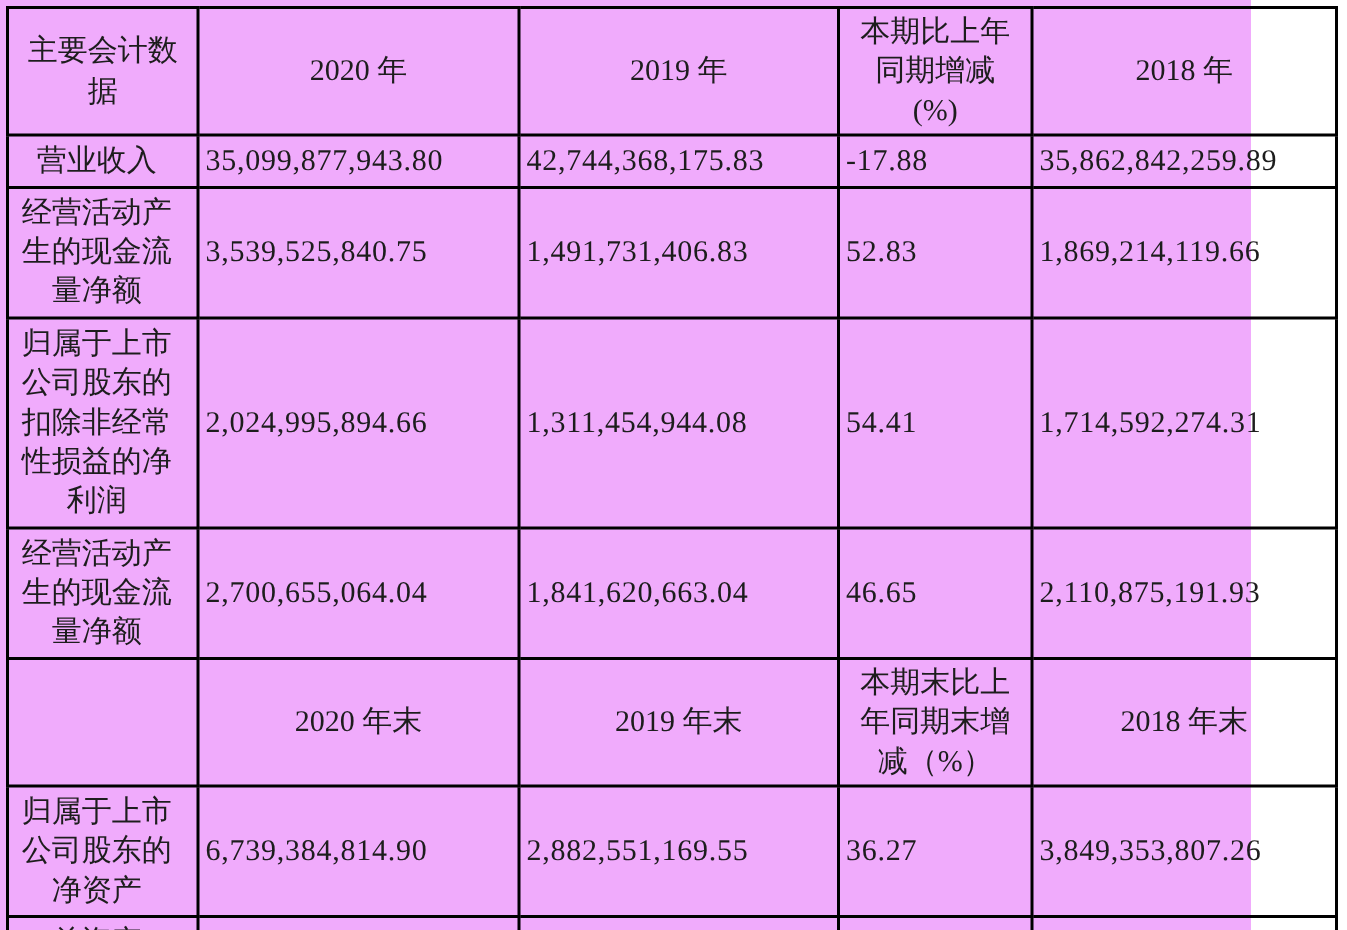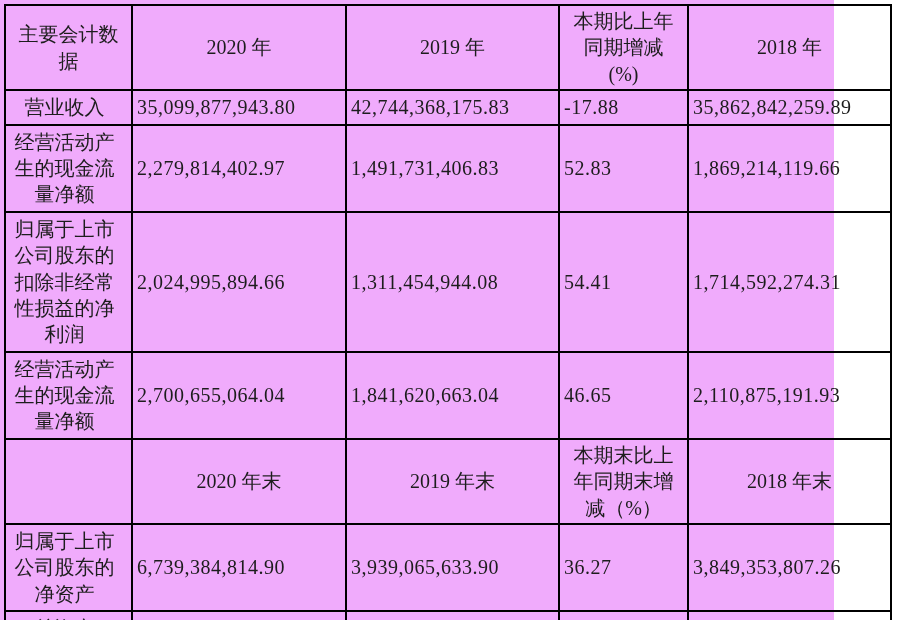--- a/index.html
+++ b/index.html
@@ -78,21 +78,21 @@
       <tr class="rh-b">
         <td class="lbl">营业收入</td>
         <td class="num">35,099,877,943.80</td>
         <td class="num">42,744,368,175.83</td>
         <td class="num">-17.88</td>
         <td class="num">35,862,842,259.89</td>
       </tr>
 
       <tr class="rh-c">
         <td class="lbl">经营活动产生的现金流量净额</td>
-        <td class="num">2,279,814,402.97</td>
+        <td class="num">3,539,525,840.75</td>
         <td class="num">1,491,731,406.83</td>
         <td class="num">52.83</td>
         <td class="num">1,869,214,119.66</td>
       </tr>
 
       <tr class="rh-d">
         <td class="lbl">归属于上市公司股东的扣除非经常性损益的净利润</td>
         <td class="num">2,024,995,894.66</td>
         <td class="num">1,311,454,944.08</td>
         <td class="num">54.41</td>
@@ -113,21 +113,21 @@
         <th class="hdr">2019 年末</th>
         <th class="hdr">本期末比上
 年同期末增
 减（%）</th>
         <th class="hdr">2018 年末</th>
       </tr>
 
       <tr class="rh-g">
         <td class="lbl">归属于上市公司股东的净资产</td>
         <td class="num">6,739,384,814.90</td>
-        <td class="num">3,939,065,633.90</td>
+        <td class="num">2,882,551,169.55</td>
         <td class="num">36.27</td>
         <td class="num">3,849,353,807.26</td>
       </tr>
 
       <tr class="rh-h">
         <td class="lbl">总资产</td>
         <td class="num">19,643,121,290.01</td>
         <td class="num">17,957,843,776.24</td>
         <td class="num">9.38</td>
         <td class="num">16,690,964,186.21</td>

